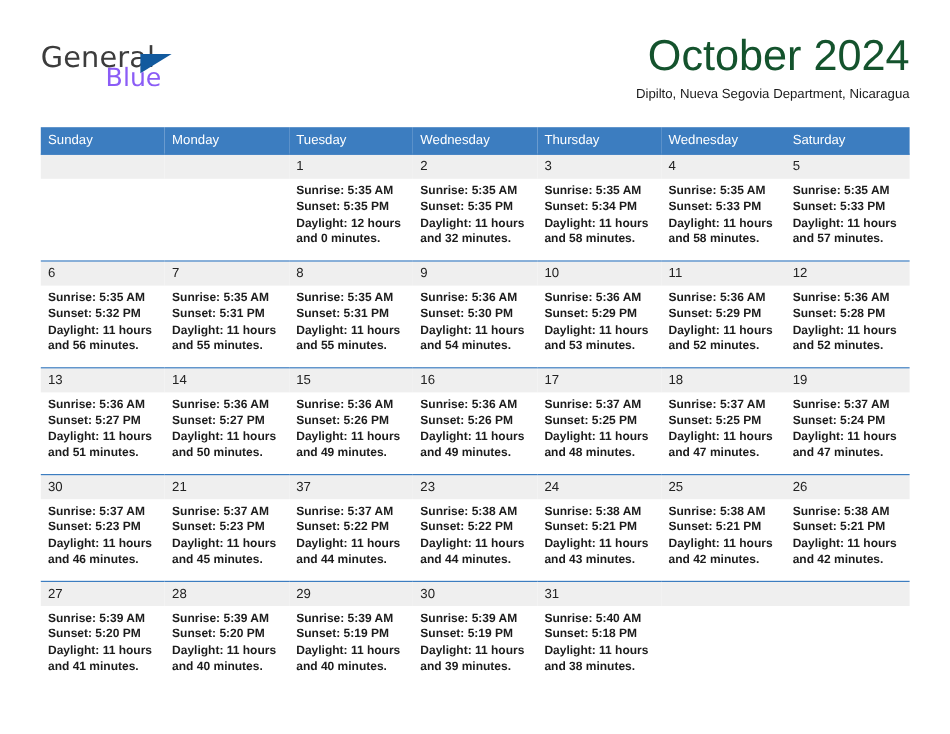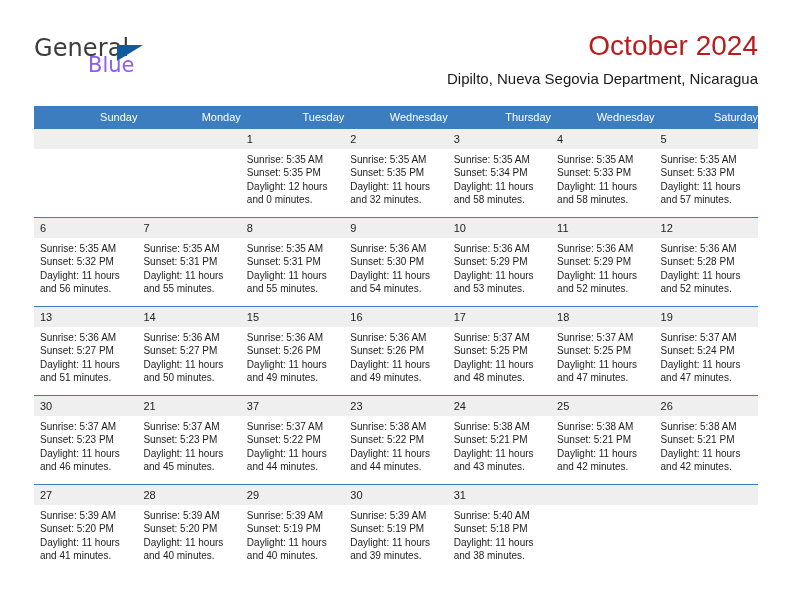--- a/index.html
+++ b/index.html
@@ -62,50 +62,50 @@
     border-left: 26px solid #125a9e;
     border-bottom: 16px solid transparent;
   }
   .title-block {
     position: absolute;
     right: 0;
     top: 0;
     text-align: right;
   }
   .cal-title {
-    font-size: 28px;
-    color: #b91c1c;
+    font-size: 36px;
+    color: #14532d;
     line-height: 32px;
     white-space: nowrap;
     font-weight: normal;
     margin: 0;
   }
   .cal-subtitle {
-    font-size: 15px;
+    font-size: 11px;
     color: #1a1a1a;
     line-height: 20px;
     margin-top: 7px;
     white-space: nowrap;
   }
 
   
   .calendar {
     position: absolute;
     left: 34px;
     top: 106px;
     width: 724px;
     border-collapse: collapse;
     table-layout: fixed;
   }
   .calendar th {
     background: #3c7dc0;
     color: #ffffff;
     font-size: 11px;
     font-weight: normal;
-    text-align: right;
+    text-align: left;
     padding: 5px 0 5px 6px;
     height: 9px;
     border: none;
   }
   .calendar td {
     vertical-align: top;
     padding: 0;
     width: 103.43px;
     border-top: 1px solid #3c7dc0;
   }
@@ -124,20 +124,21 @@
     line-height: 12px;
   }
   .daynum.empty {
     color: transparent;
   }
   .cell-body {
     padding: 4px 7px 0 6px;
     font-size: 10px;
     line-height: 13.3px;
     color: #1c1c1c;
+    font-weight: bold;
   }
   .cell-body div {
     white-space: nowrap;
   }
   .cell-body .daylight {
     white-space: normal;
   }
   td.blank .daynum {
     background: #efefef;
   }

